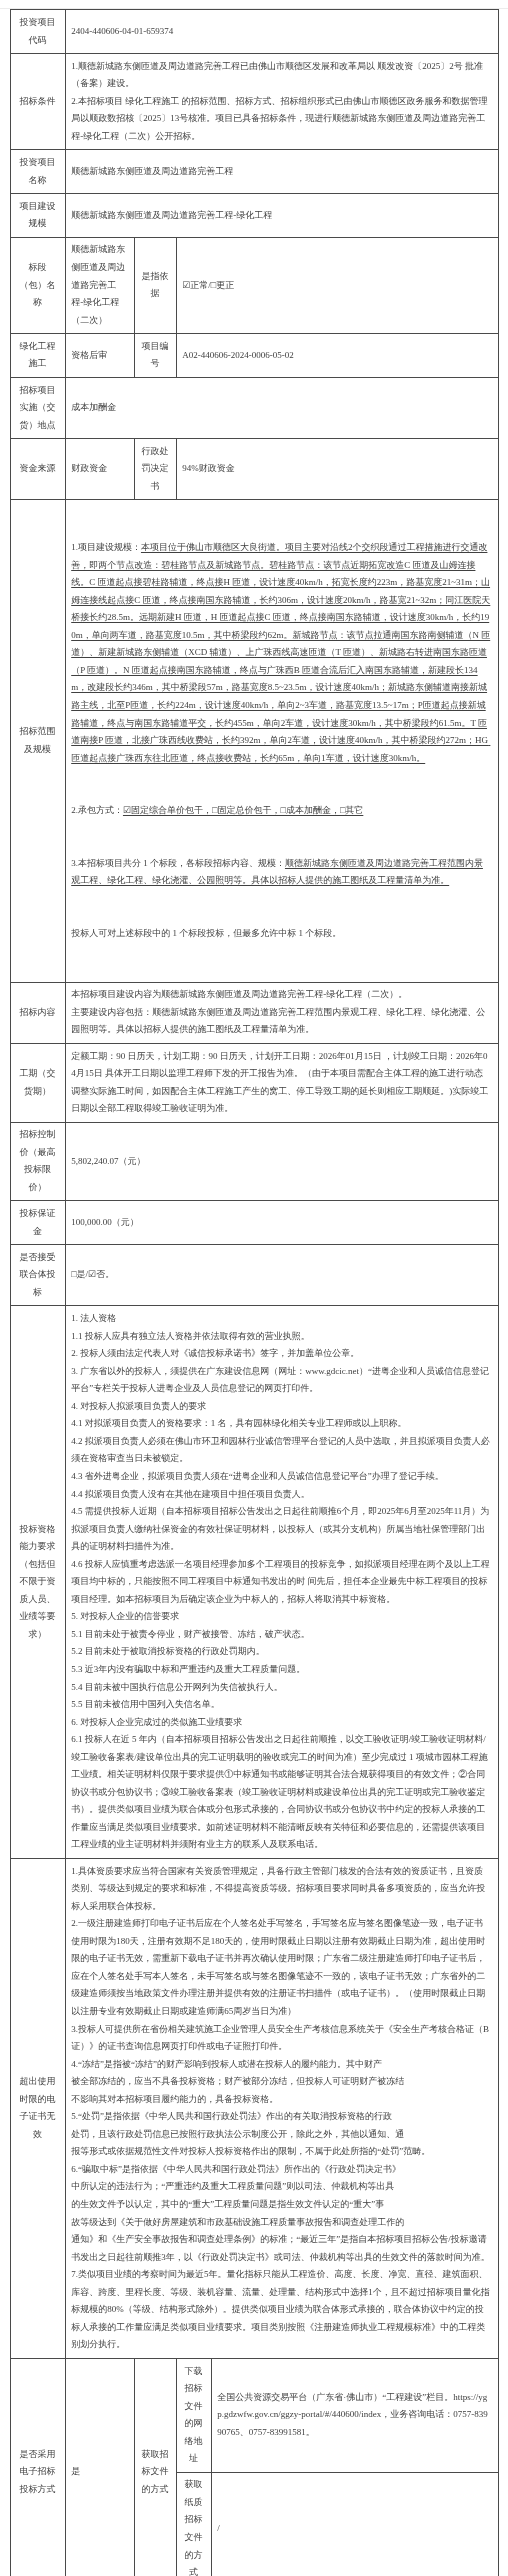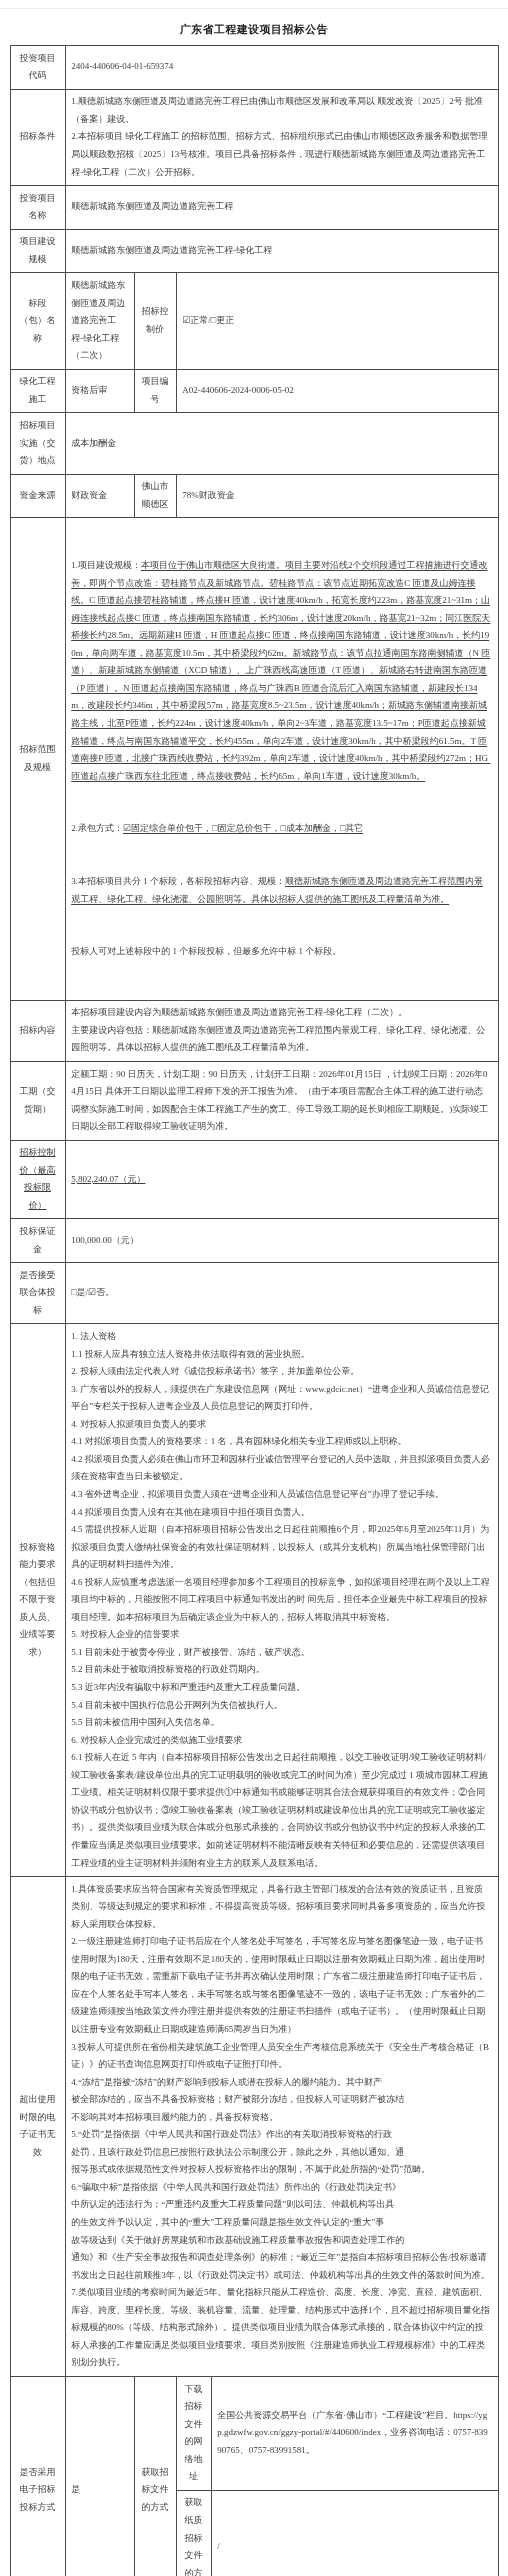--- a/index.html
+++ b/index.html
@@ -8,28 +8,27 @@
   .top-rule{height:8.3px;border-bottom:0.6px solid #ececec;}
   .title{text-align:center;font-size:10.8px;font-weight:bold;color:#222;margin:14px 0 7.6px 0;letter-spacing:0.6px;}
   table.doc{border-collapse:collapse;margin:0 auto 25.4px auto;width:488px;table-layout:fixed;}
   table.doc td{border:0.6px solid #4a4a4a;padding:3.8px 5.7px;font-size:9px;line-height:1.95;vertical-align:middle;word-break:break-all;}
   td.label{text-align:center;padding:3.8px 1.9px;color:#3d3d3d;}
   td.value{text-align:left;white-space:pre-wrap;}
   td.center{text-align:left;white-space:pre-wrap;}
   .u{text-decoration:underline;text-underline-offset:1.9px;}
   tr.h38 td{height:16.5px;}
   tr.h55 td{height:25.4px;}
-  tr.h95 td{height:51px;text-decoration:underline;}
+  tr.h95 td{height:51px;}
 </style>
 </head>
 <body>
 
 <div class="page">
   <div class="top-rule"></div>
-  <h1 class="title">广东省工程建设项目招标公告</h1>
 
   <table class="doc">
     <colgroup>
       <col style="width:55px">
         <col style="width:69px">
         <col style="width:42px">
         <col style="width:35px">
         <col style="width:287px">
     </colgroup>
 
@@ -51,41 +50,41 @@
     </tr>
 
     <tr class="h38">
       <td class="label">项目建设规模</td>
       <td class="value" colspan="4">顺德新城路东侧匝道及周边道路完善工程-绿化工程</td>
     </tr>
 
     <tr>
       <td class="label">标段（包）名称</td>
       <td class="value">顺德新城路东侧匝道及周边道路完善工程-绿化工程（二次）</td>
-      <td class="label">招标控制价</td>
+      <td class="label">是指依据</td>
       <td class="center" colspan="2">☑正常/□更正</td>
     </tr>
 
     <tr class="h38">
       <td class="label">绿化工程施工</td>
       <td class="center">资格后审</td>
       <td class="label">项目编号</td>
       <td class="center" colspan="2">A02-440606-2024-0006-05-02</td>
     </tr>
 
     <tr>
       <td class="label">招标项目实施（交货）地点</td>
       <td class="value" colspan="4">成本加酬金</td>
     </tr>
 
     <tr>
       <td class="label">资金来源</td>
       <td class="value">财政资金</td>
-      <td class="label">佛山市顺德区</td>
-      <td class="value" colspan="2">78%财政资金</td>
+      <td class="label">行政处罚决定书</td>
+      <td class="value" colspan="2">94%财政资金</td>
     </tr>
 
     <tr>
       <td class="label">招标范围及规模</td>
       <td class="value" colspan="4">
         <div><span>1.项目建设规模：</span><span class="u">本项目位于佛山市顺德区大良街道。项目主要对沿线2个交织段通过工程措施进行交通改善，即两个节点改造：碧桂路节点及新城路节点。碧桂路节点：该节点近期拓宽改造C 匝道及山姆连接线。C 匝道起点接碧桂路辅道，终点接H 匝道，设计速度40km/h，拓宽长度约223m，路基宽度21~31m；山姆连接线起点接C 匝道，终点接南国东路辅道，长约306m，设计速度20km/h，路基宽21~32m；同江医院天桥接长约28.5m。远期新建H 匝道，H 匝道起点接C 匝道，终点接南国东路辅道，设计速度30km/h，长约190m，单向两车道，路基宽度10.5m，其中桥梁段约62m。新城路节点：该节点拉通南国东路南侧辅道（N 匝道）、新建新城路东侧辅道（XCD 辅道）、上广珠西线高速匝道（T 匝道）、新城路右转进南国东路匝道（P 匝道）。N 匝道起点接南国东路辅道，终点与广珠西B 匝道合流后汇入南国东路辅道，新建段长134m，改建段长约346m，其中桥梁段57m，路基宽度8.5~23.5m，设计速度40km/h；新城路东侧辅道南接新城路主线，北至P匝道，长约224m，设计速度40km/h，单向2~3车道，路基宽度13.5~17m；P匝道起点接新城路辅道，终点与南国东路辅道平交，长约455m，单向2车道，设计速度30km/h，其中桥梁段约61.5m。T 匝道南接P 匝道，北接广珠西线收费站，长约392m，单向2车道，设计速度40km/h，其中桥梁段约272m；HG 匝道起点接广珠西东往北匝道，终点接收费站，长约65m，单向1车道，设计速度30km/h。</span></div>
         <div><span>2.承包方式：</span><span class="u">☑固定综合单价包干，□固定总价包干，□成本加酬金，□其它</span></div>
         <div><span>3.本招标项目共分 1 个标段，各标段招标内容、规模：</span><span class="u">顺德新城路东侧匝道及周边道路完善工程范围内景观工程、绿化工程、绿化浇灌、公园照明等。具体以招标人提供的施工图纸及工程量清单为准。</span></div>
         <div>投标人可对上述标段中的 1 个标段投标，但最多允许中标 1 个标段。</div>
       </td>

